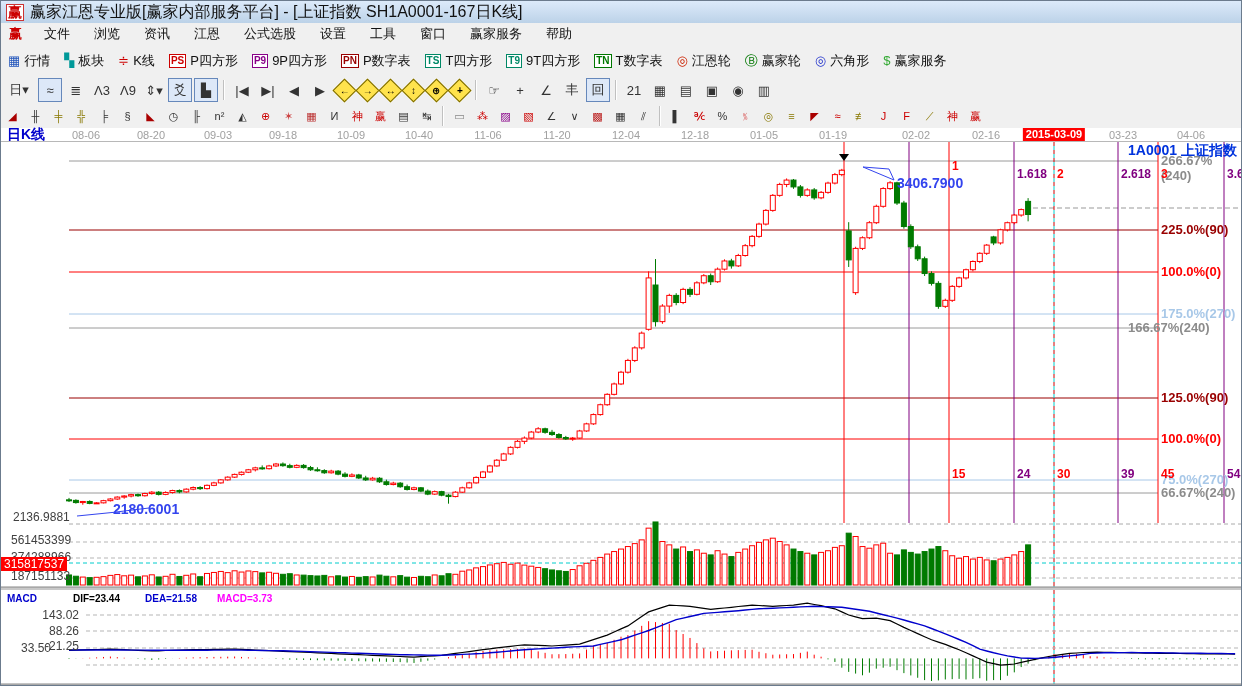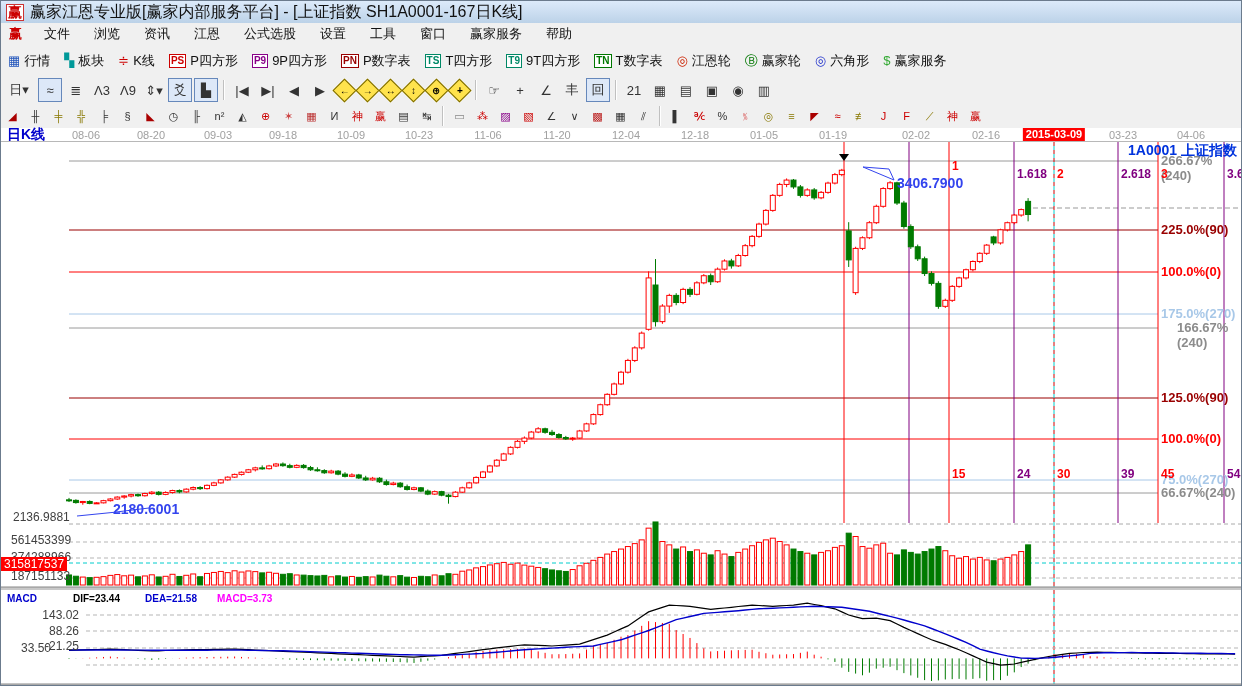--- a/index.html
+++ b/index.html
@@ -978,37 +978,37 @@
       <path d="M68.0 649.0 L74.9 649.0 L81.8 649.0 L88.7 649.0 L95.6 649.0 L102.5 649.0 L109.4 649.0 L116.3 649.0 L123.2 649.0 L130.1 649.1 L137.0 649.1 L143.9 649.1 L150.8 649.2 L157.7 649.2 L164.6 649.3 L171.5 649.3 L178.4 649.3 L185.3 649.3 L192.2 649.3 L199.1 649.2 L206.0 649.2 L212.9 649.1 L219.8 649.1 L226.7 649.1 L233.6 649.0 L240.5 649.1 L247.4 649.3 L254.3 649.4 L261.2 649.5 L268.1 649.6 L275.0 649.7 L281.9 649.8 L288.8 650.0 L295.7 650.2 L302.6 650.4 L309.5 650.7 L316.4 650.9 L323.3 651.1 L330.2 651.4 L337.1 651.6 L344.0 651.8 L350.9 652.1 L357.8 652.3 L364.7 652.5 L371.6 652.8 L378.5 653.0 L385.4 653.2 L392.3 653.4 L399.2 653.7 L406.1 653.8 L413.0 653.9 L419.9 654.0 L426.8 654.1 L433.7 654.2 L440.6 654.3 L447.5 654.0 L454.4 653.7 L461.3 653.4 L468.2 653.1 L475.1 652.8 L482.0 652.4 L488.9 651.8 L495.8 651.2 L502.7 650.6 L509.6 650.0 L516.5 649.3 L523.4 648.7 L530.3 648.3 L537.2 647.9 L544.1 647.5 L551.0 647.1 L557.9 646.7 L564.8 646.2 L571.7 645.9 L578.6 645.6 L585.5 645.3 L592.4 645.0 L599.3 643.4 L606.2 641.9 L613.1 640.4 L620.0 638.8 L626.9 636.5 L633.8 634.1 L640.7 631.8 L647.6 629.5 L654.5 626.8 L661.4 624.1 L668.3 621.4 L675.2 618.6 L682.1 617.1 L689.0 615.5 L695.9 614.0 L702.8 612.4 L709.7 611.9 L716.6 611.4 L723.5 610.8 L730.4 610.3 L737.3 609.7 L744.2 609.0 L751.1 608.4 L758.0 607.8 L764.9 607.5 L771.8 607.2 L778.7 606.9 L785.6 606.6 L792.5 606.3 L799.4 605.9 L806.3 605.6 L813.2 605.3 L820.1 605.6 L827.0 605.8 L833.9 606.0 L840.8 606.3 L847.7 607.3 L854.6 608.3 L861.5 609.3 L868.4 610.3 L875.3 612.0 L882.2 613.7 L889.1 615.4 L896.0 617.1 L902.9 619.0 L909.8 621.0 L916.7 622.9 L923.6 624.9 L930.5 627.5 L937.4 630.1 L944.3 632.9 L951.2 635.7 L958.1 638.5 L965.0 641.3 L971.9 644.7 L978.8 648.1 L985.7 650.0 L992.6 651.8 L999.5 653.4 L1006.4 654.9 L1013.3 656.0 L1020.2 657.1 L1027.1 657.2 L1034.0 657.4 L1040.9 657.1 L1047.8 656.8 L1054.7 656.2 L1061.6 655.5 L1068.5 654.9 L1075.4 654.3 L1082.3 653.4 L1089.2 652.4 L1096.1 652.1 L1103.0 651.8 L1109.9 651.7 L1116.8 651.7 L1123.7 651.6 L1130.6 651.5 L1137.5 651.6 L1144.4 651.7 L1151.3 651.7 L1158.2 651.8 L1165.1 651.9 L1172.0 652.0 L1178.9 652.1 L1185.8 652.1 L1192.7 652.2 L1199.6 652.3 L1206.5 652.4 L1213.4 652.4 L1220.3 652.5 L1227.2 652.6 L1234.1 652.8 " fill="none" stroke="#0000cc" stroke-width="1.4"></path>
       <path d="M 76 515 Q 110 512 148 507" fill="none" stroke="#3344ee"></path>
       <path d="M 862 166 L 893 179 L 888 168 Z" fill="none" stroke="#3344ee"></path>
     </svg>
   <div id="labels">
       <div class="dtick abs" style="left: 85px;">08-06</div>
       <div class="dtick abs" style="left: 150px;">08-20</div>
       <div class="dtick abs" style="left: 217px;">09-03</div>
       <div class="dtick abs" style="left: 282px;">09-18</div>
       <div class="dtick abs" style="left: 350px;">10-09</div>
-      <div class="dtick abs" style="left: 418px;">10-23</div>
+      <div class="dtick abs" style="left: 418px;">10-40</div>
       <div class="dtick abs" style="left: 487px;">11-06</div>
       <div class="dtick abs" style="left: 556px;">11-20</div>
       <div class="dtick abs" style="left: 625px;">12-04</div>
       <div class="dtick abs" style="left: 694px;">12-18</div>
       <div class="dtick abs" style="left: 763px;">01-05</div>
       <div class="dtick abs" style="left: 832px;">01-19</div>
       <div class="dtick abs" style="left: 915px;">02-02</div>
       <div class="dtick abs" style="left: 985px;">02-16</div>
       <div class="dsel" style="left: 1053px;">2015-03-09</div>
       <div class="dtick abs" style="left: 1122px;">03-23</div>
       <div class="dtick abs" style="left: 1190px;">04-06</div>
       <div class="lvl abs" style="left: 1160px; top: 152px; color: rgb(140, 140, 140);">266.67%(240)</div>
       <div class="lvl abs" style="left: 1160px; top: 221px; color: rgb(153, 0, 0);">225.0%(90)</div>
       <div class="lvl abs" style="left: 1160px; top: 263px; color: rgb(255, 0, 0);">100.0%(0)</div>
       <div class="lvl abs" style="left: 1160px; top: 305px; color: rgb(168, 200, 232);">175.0%(270)</div>
-      <div class="lvl abs" style="left: 1176px; top: 319px; color: rgb(140, 140, 140);">166.67%(240)</div>
+      <div class="lvl abs" style="left: 1127px; top: 319px; color: rgb(140, 140, 140);">166.67%(240)</div>
       <div class="lvl abs" style="left: 1160px; top: 389px; color: rgb(153, 0, 0);">125.0%(90)</div>
       <div class="lvl abs" style="left: 1160px; top: 430px; color: rgb(255, 0, 0);">100.0%(0)</div>
       <div class="lvl abs" style="left: 1160px; top: 471px; color: rgb(168, 200, 232);">75.0%(270)</div>
       <div class="lvl abs" style="left: 1160px; top: 484px; color: rgb(140, 140, 140);">66.67%(240)</div>
       <div class="vtop abs" style="left: 951px; top: 158px; color: rgb(255, 0, 0);">1</div>
       <div class="vtop abs" style="left: 951px; top: 466px; color: rgb(255, 0, 0);">15</div>
       <div class="vtop abs" style="left: 1016px; top: 166px; color: rgb(128, 0, 128);">1.618</div>
       <div class="vtop abs" style="left: 1016px; top: 466px; color: rgb(128, 0, 128);">24</div>
       <div class="vtop abs" style="left: 1056px; top: 166px; color: rgb(255, 0, 0);">2</div>
       <div class="vtop abs" style="left: 1056px; top: 466px; color: rgb(255, 0, 0);">30</div>

